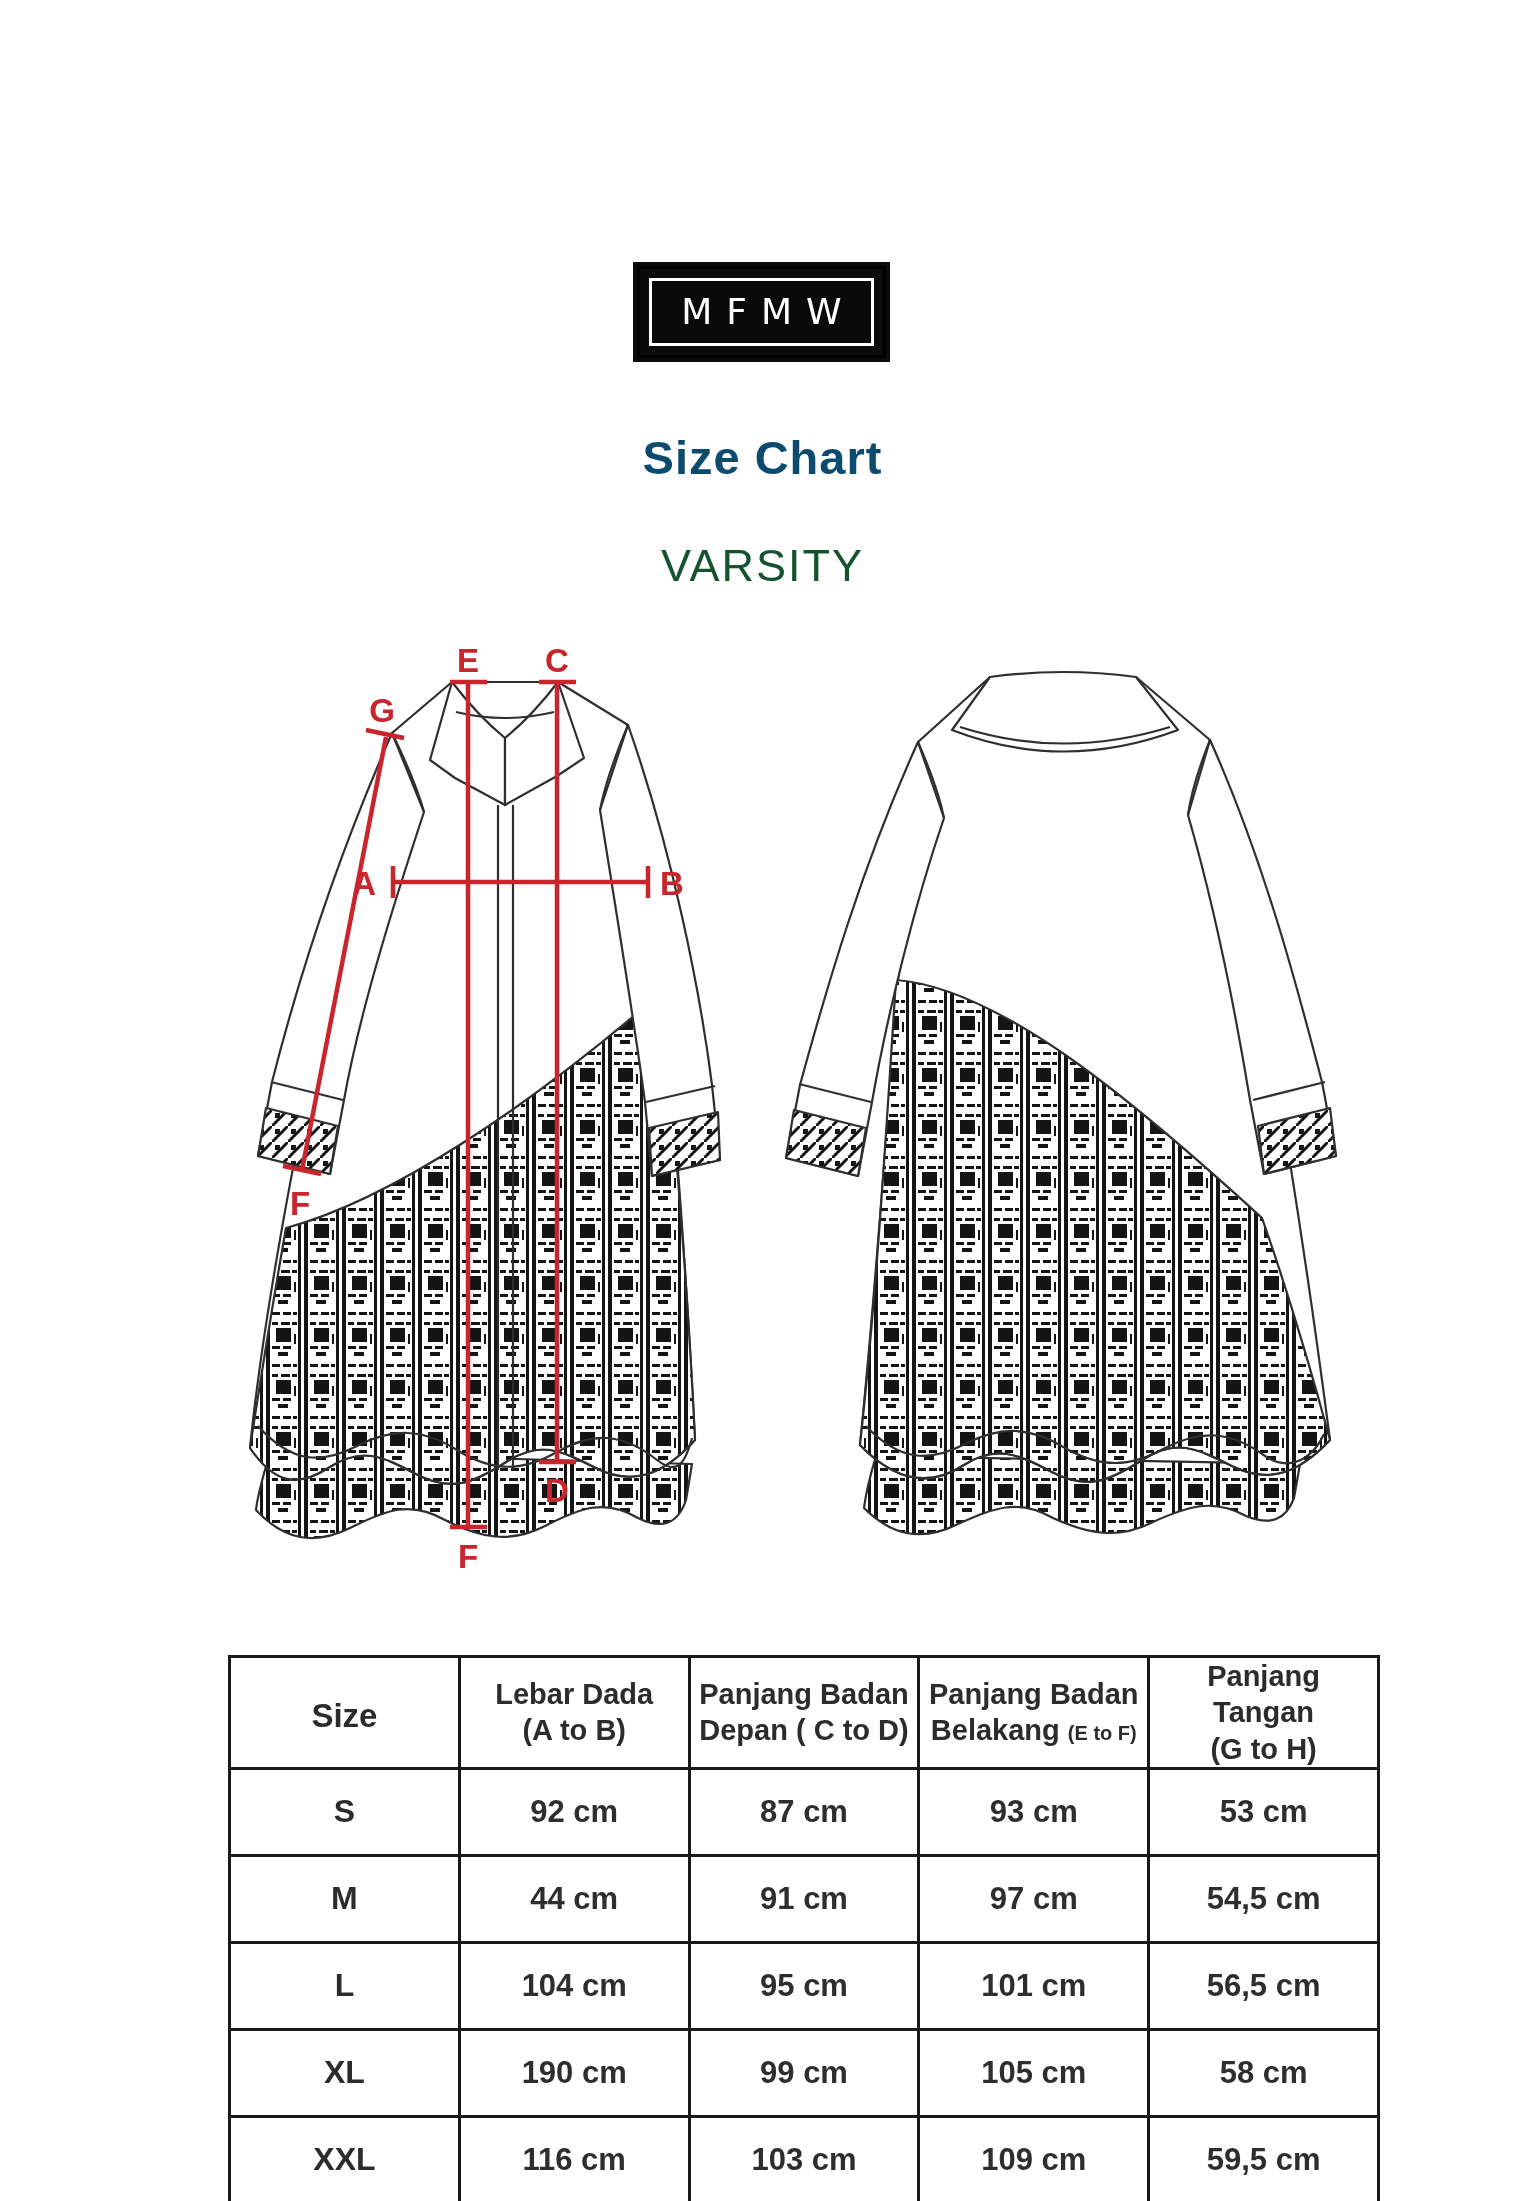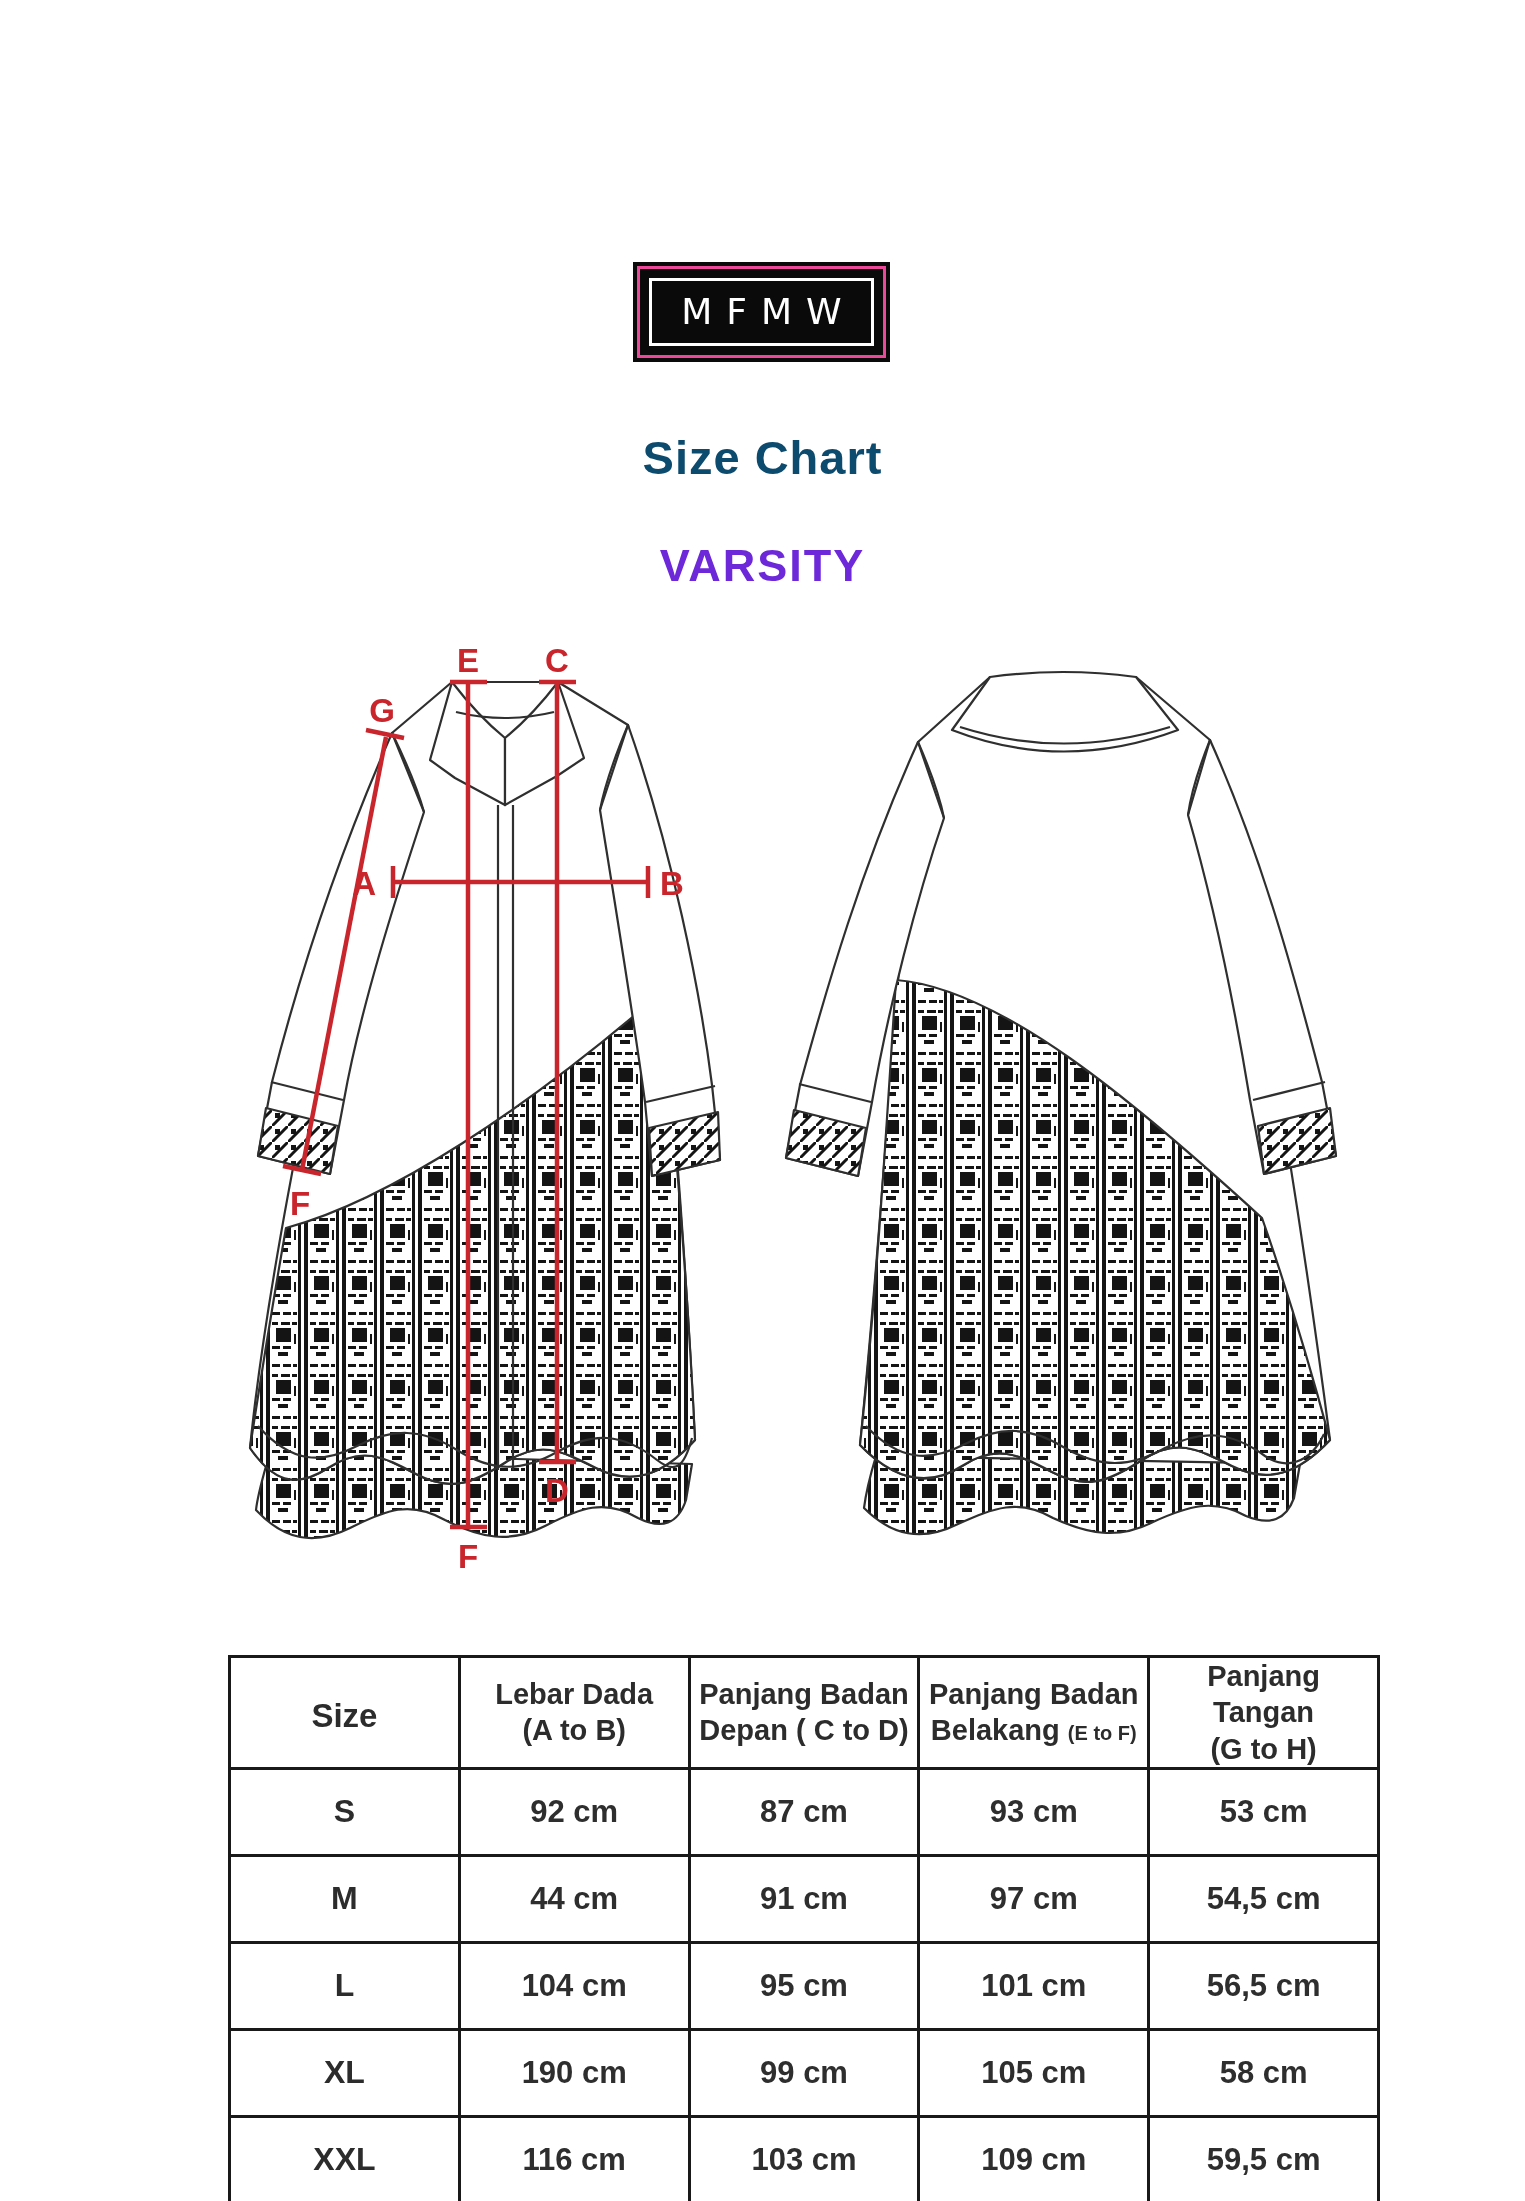--- a/index.html
+++ b/index.html
@@ -1,32 +1,32 @@
 <!DOCTYPE html>
 <html><head>
 <meta charset="utf-8">
 <style>
   html,body{margin:0;padding:0;background:#ffffff;}
   .page{position:relative;width:1525px;height:2201px;background:#ffffff;overflow:hidden;
         font-family:"Liberation Sans",sans-serif;color:#2c2c2c;}
 
   
   .logo{position:absolute;left:633px;top:262px;width:257px;height:100px;box-sizing:border-box;
-        border:4px solid #0a0a0a;background:#ec4899;padding:3px;}
+        border:4px solid #0a0a0a;background:#000000;padding:3px;}
   .logo-black{background:#0a0a0a;width:100%;height:100%;box-sizing:border-box;padding:9px;}
   .logo-frame{border:3px solid #ffffff;width:100%;height:100%;box-sizing:border-box;
               display:flex;align-items:center;justify-content:center;}
   .logo-text{color:#ffffff;font-family:"DejaVu Sans",sans-serif;font-weight:400;
              font-size:36px;letter-spacing:14px;padding-left:14px;line-height:1;}
 
   
   .title{position:absolute;left:0;top:430px;width:100%;text-align:center;
          font-size:47px;font-weight:bold;color:#0c4a6e;letter-spacing:1px;}
   .product{position:absolute;left:0;top:540px;width:100%;text-align:center;
-           font-size:45px;font-weight:bold;color:#6d28d9;letter-spacing:2px;}
+           font-size:45px;font-weight:normal;color:#14532d;letter-spacing:2px;}
 
   
   .diagram{position:absolute;left:0;top:630px;width:1525px;height:980px;}
 
   
   .size-table-wrap{position:absolute;left:228px;top:1655px;width:1152px;height:540px;}
   table.size-table{width:100%;height:100%;border-collapse:collapse;table-layout:fixed;}
   table.size-table td,table.size-table th{border:3px solid #191919;text-align:center;
         vertical-align:middle;padding:0 4px;}
   tr.head-row{height:104px;}

